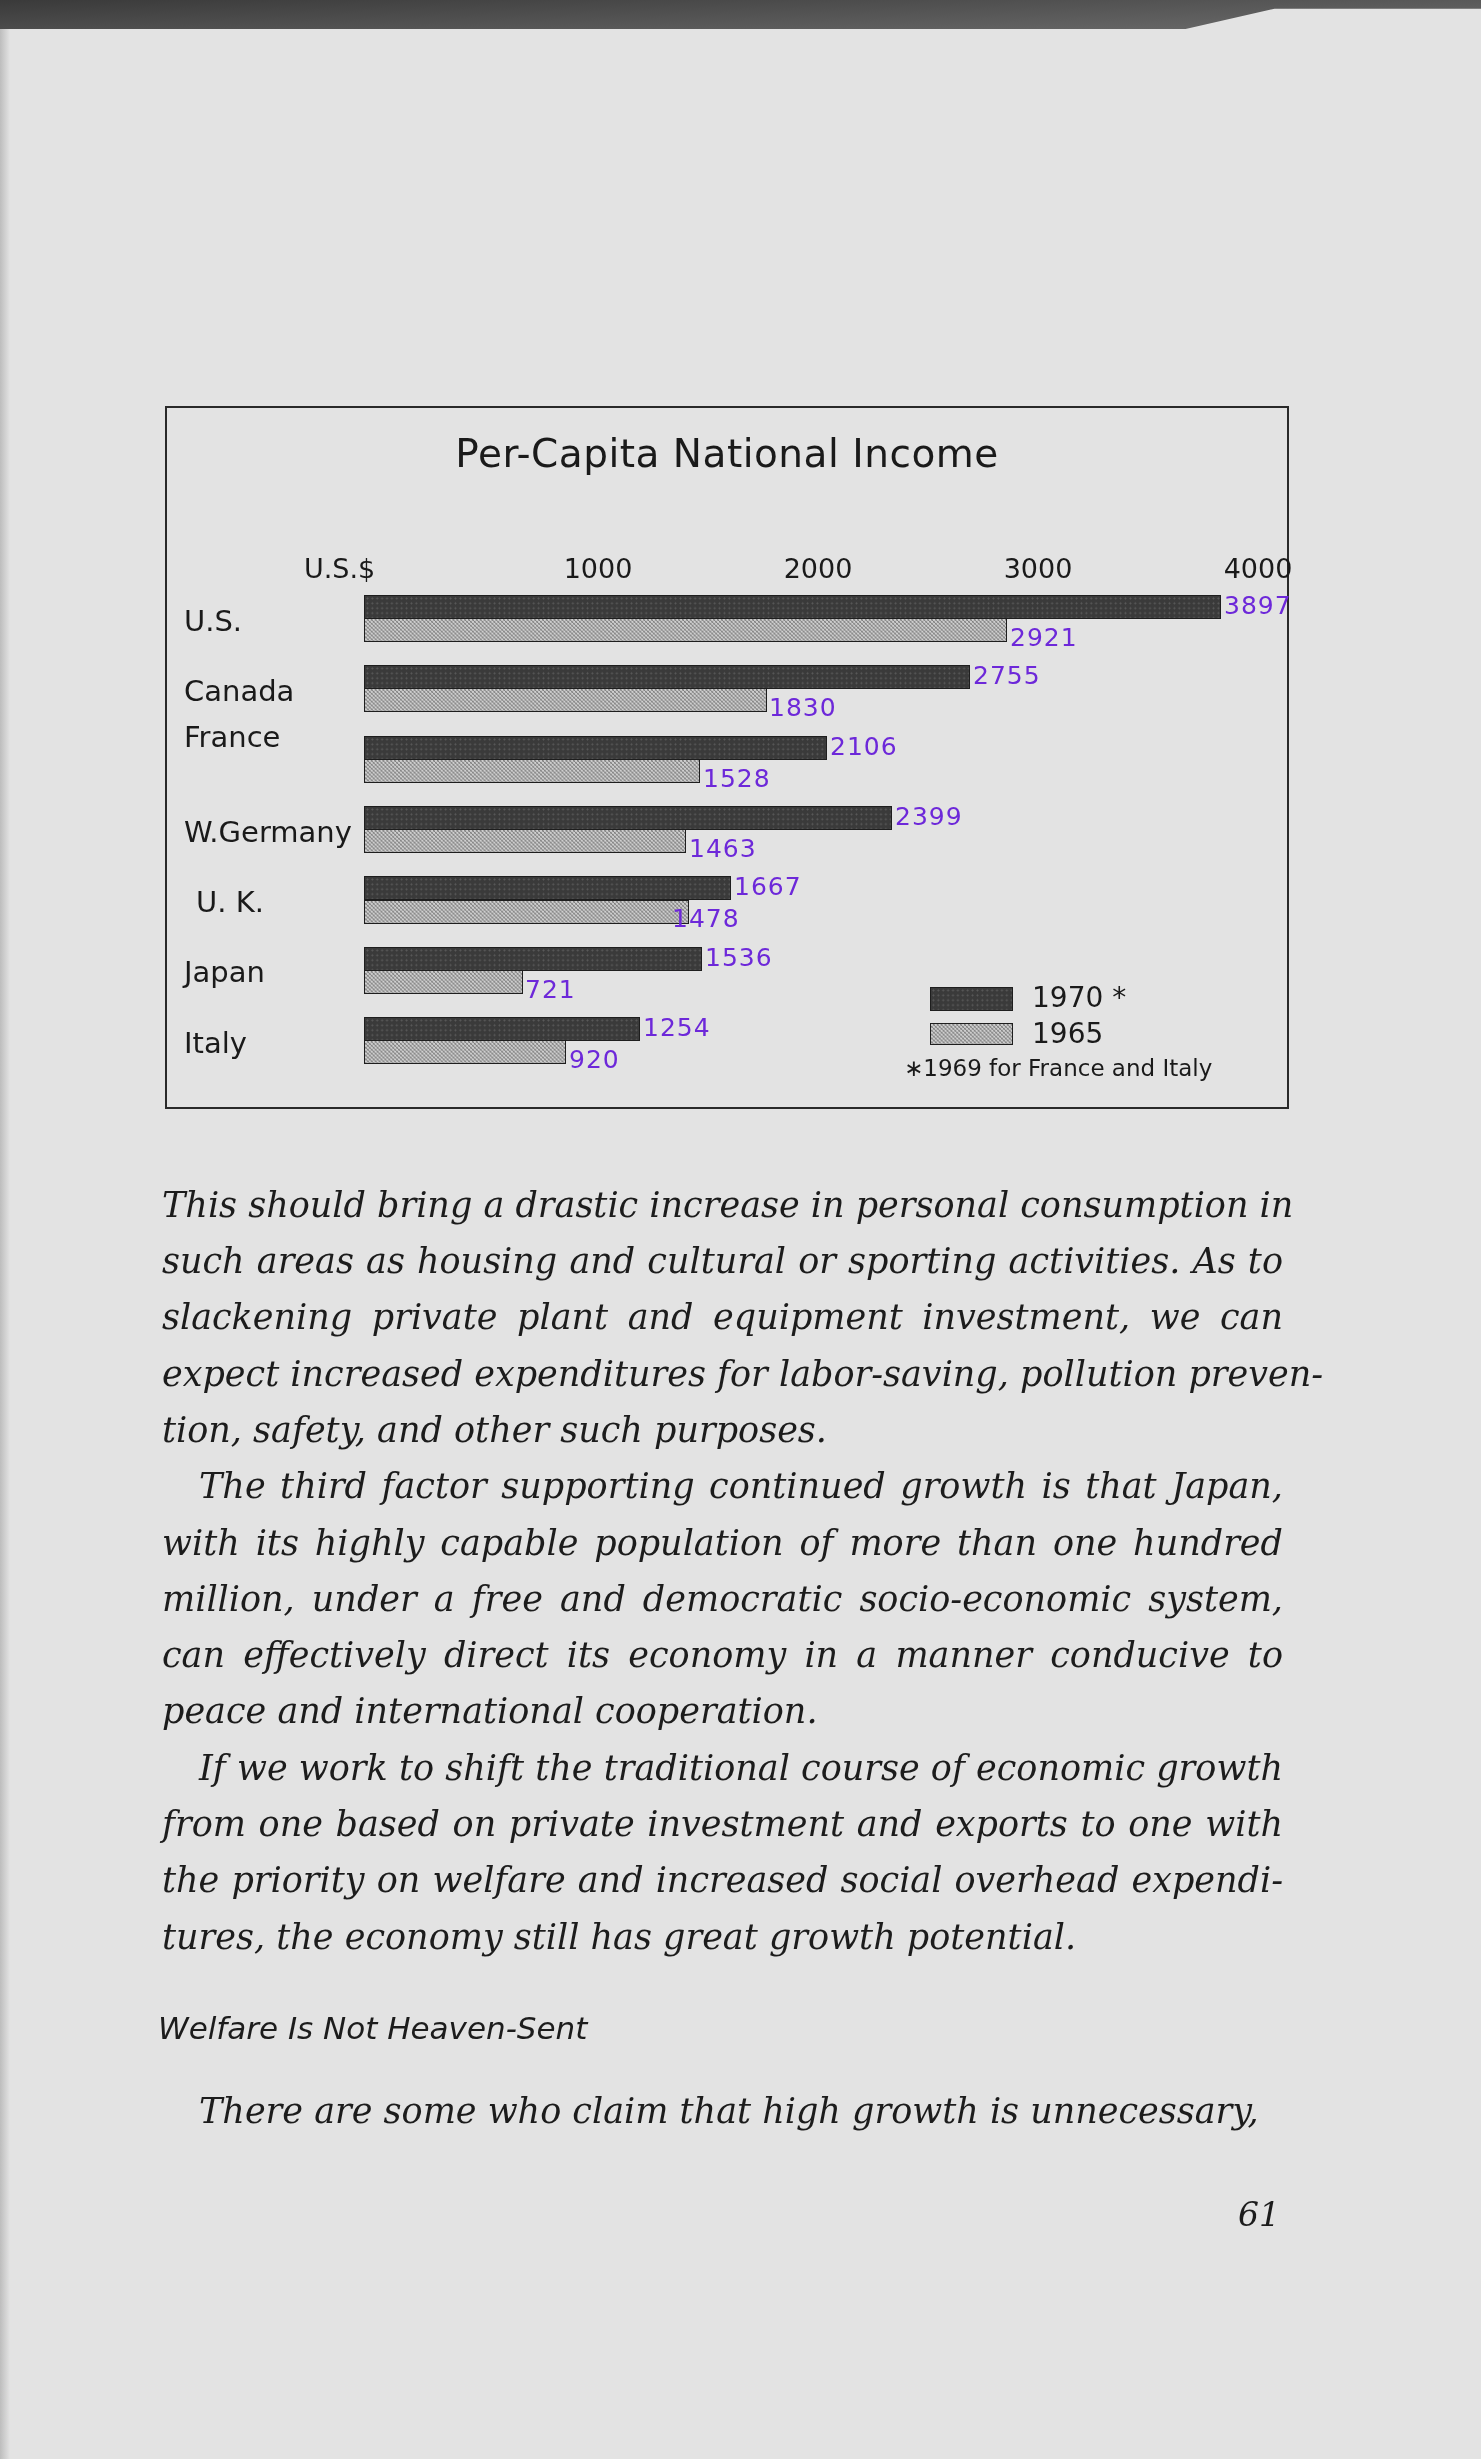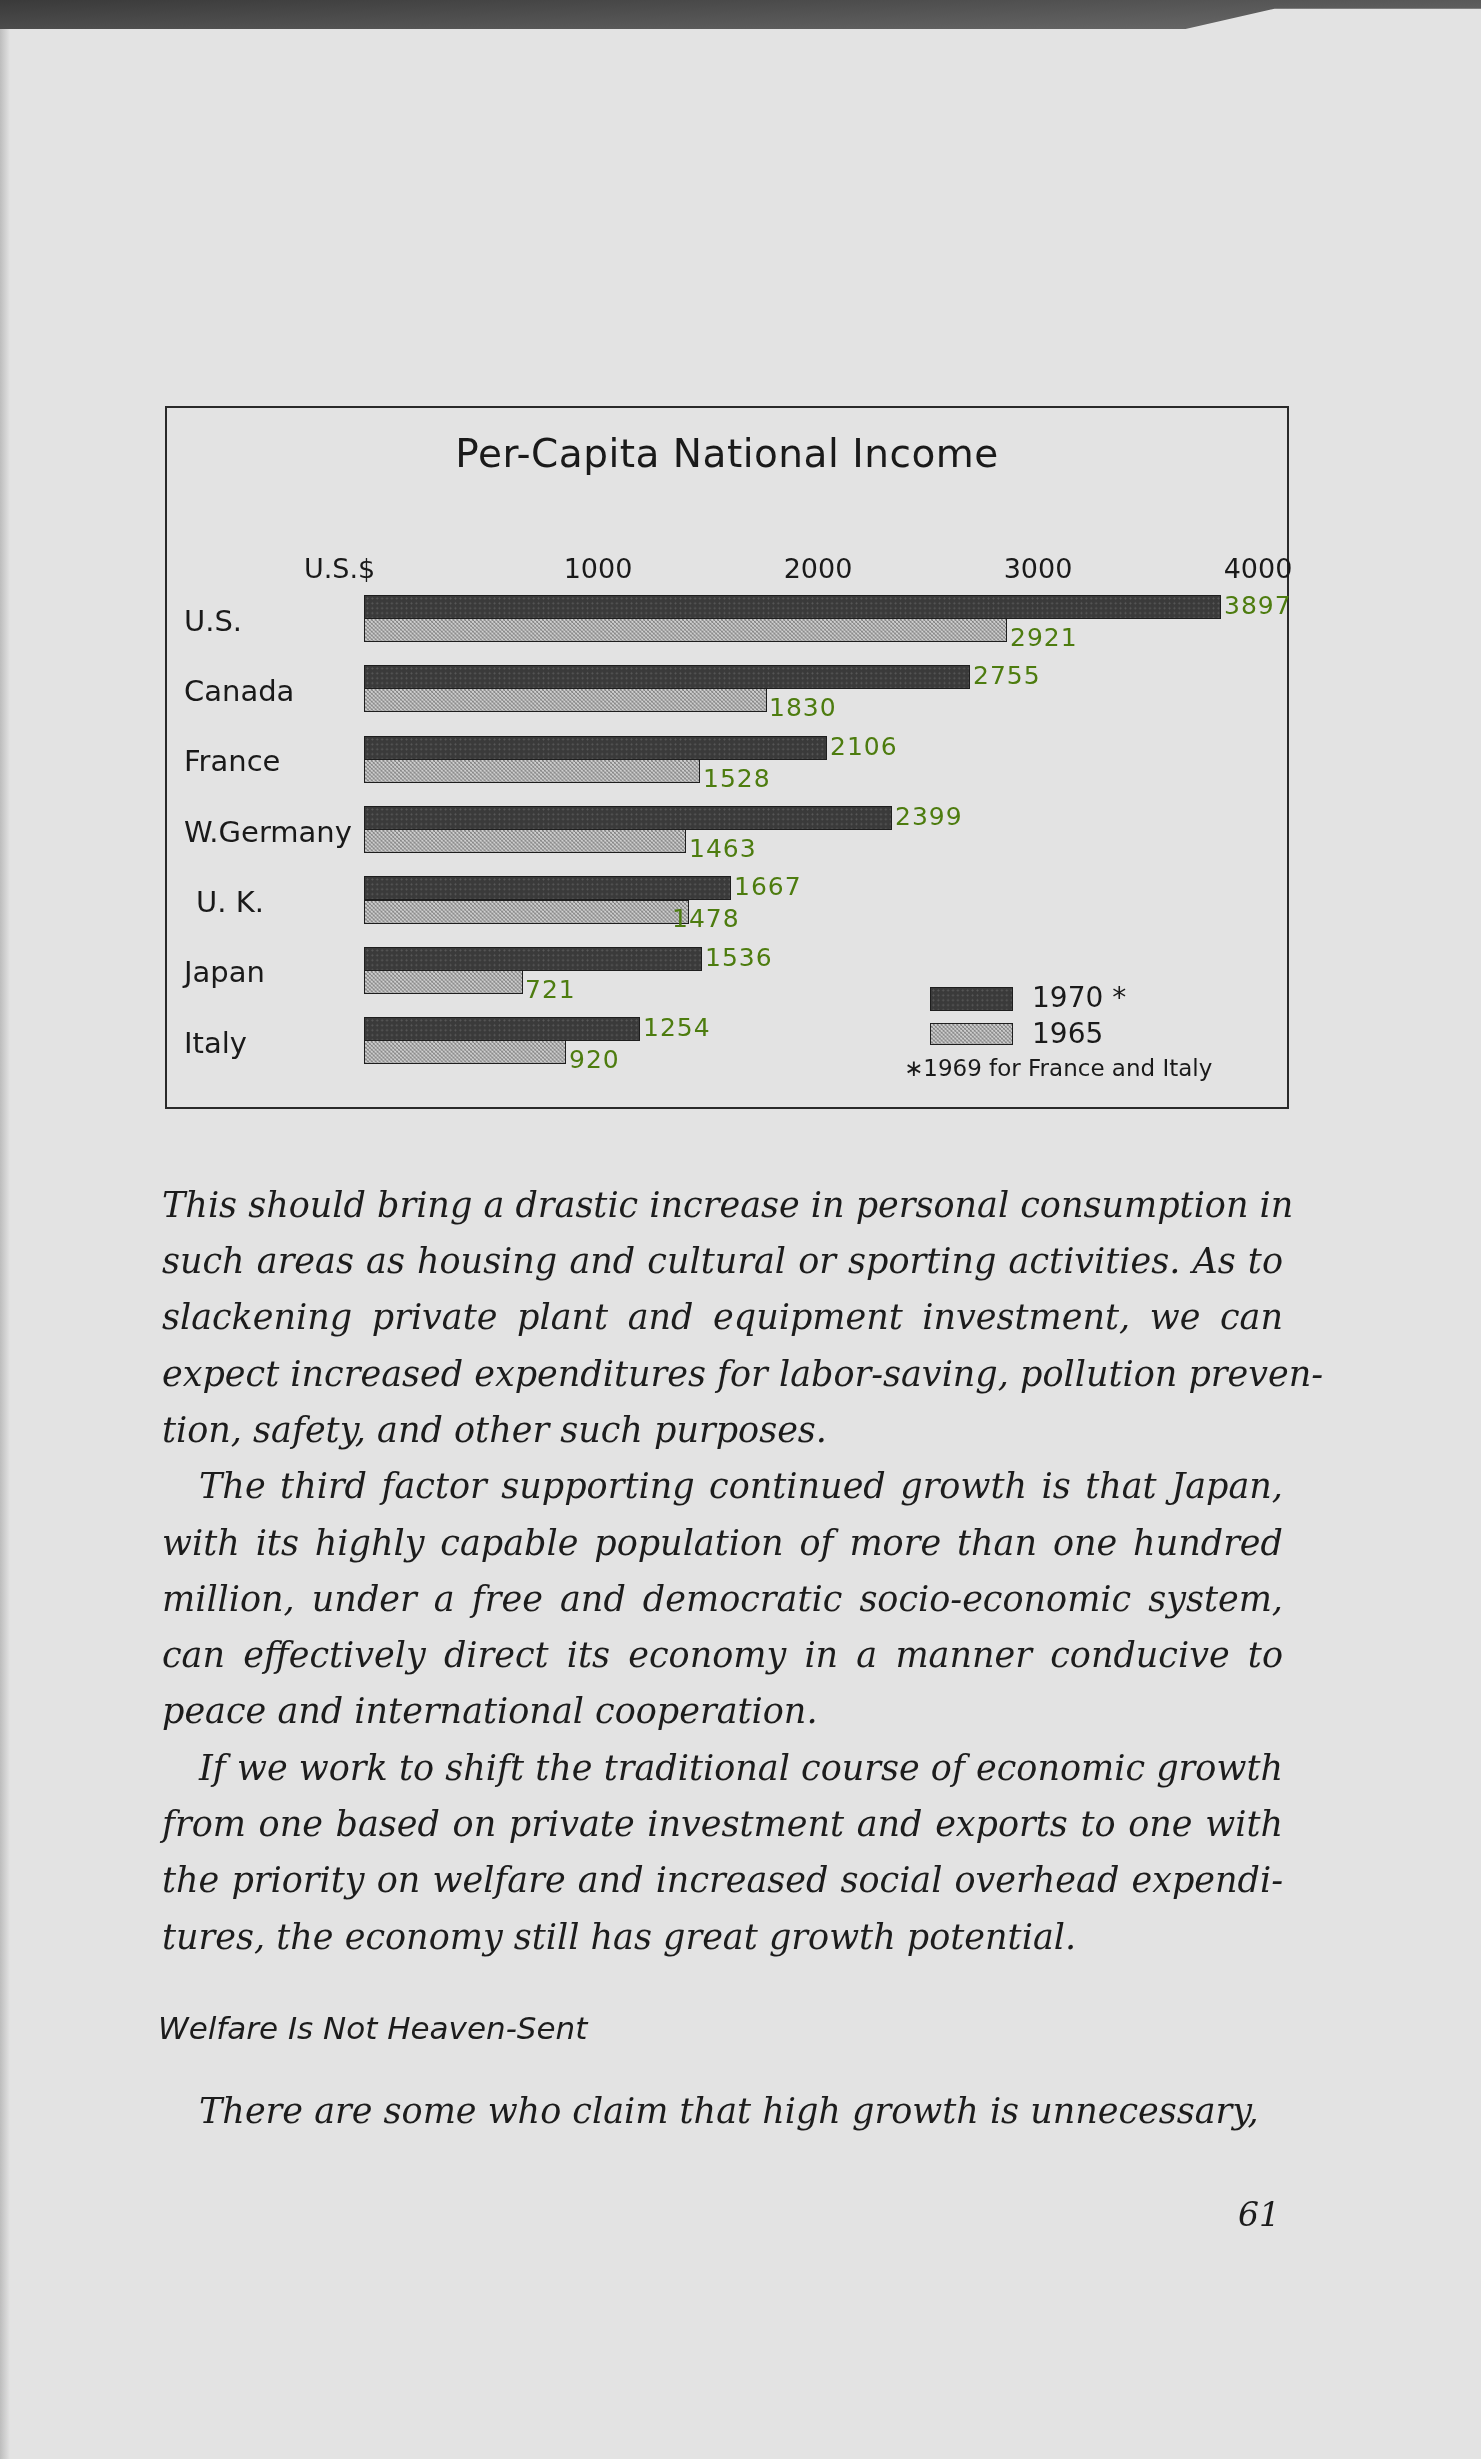--- a/index.html
+++ b/index.html
@@ -45,21 +45,21 @@
   }
   .bar-1965 {
     background-color: #cfcfcf;
     background-image:
       linear-gradient(45deg, rgba(60,60,60,0.35) 25%, transparent 25%, transparent 75%, rgba(60,60,60,0.35) 75%),
       linear-gradient(45deg, rgba(60,60,60,0.35) 25%, transparent 25%, transparent 75%, rgba(60,60,60,0.35) 75%);
     background-size: 3.9px 3.9px; background-position: 0 0, 1.9px 1.9px;
   }
   .val-label {
     position: absolute; font-family: "DejaVu Sans", sans-serif;
-    font-size: 25px; line-height: 27px; color: #4d7c0f; white-space: nowrap;
+    font-size: 25px; line-height: 27px; color: #6d28d9; white-space: nowrap;
     letter-spacing: 1px;
   }
   .legend-swatch { position: absolute; box-sizing: border-box; border: 1.9px solid #1e1e1e; }
   .legend-text {
     position: absolute; font-family: "DejaVu Sans", sans-serif; font-size: 28px;
     line-height: 31px; color: #1a1a1a; white-space: nowrap;
   }
   .footnote {
     position: absolute; left: 904px; top: 1054px; font-family: "DejaVu Sans", sans-serif;
     font-size: 23px; line-height: 29px; color: #1a1a1a; white-space: nowrap;
@@ -98,21 +98,21 @@
     <div class="country-label" style="top: 604px;">U.S.</div>
     <div class="bar bar-1970" style="left: 364px; top: 595px; width: 857px; height: 24px;"></div>
     <div class="val-label" style="left: 1224px; top: 592px;">3897</div>
     <div class="bar bar-1965" style="left: 364px; top: 618px; width: 643px; height: 24px;"></div>
     <div class="val-label" style="left: 1010px; top: 624px;">2921</div>
     <div class="country-label" style="top: 674px;">Canada</div>
     <div class="bar bar-1970" style="left: 364px; top: 665px; width: 606px; height: 24px;"></div>
     <div class="val-label" style="left: 973px; top: 662px;">2755</div>
     <div class="bar bar-1965" style="left: 364px; top: 688px; width: 403px; height: 24px;"></div>
     <div class="val-label" style="left: 769px; top: 694px;">1830</div>
-    <div class="country-label" style="top: 744px;">France</div>
+    <div class="country-label" style="top: 720px;">France</div>
     <div class="bar bar-1970" style="left: 364px; top: 736px; width: 463px; height: 24px;"></div>
     <div class="val-label" style="left: 830px; top: 733px;">2106</div>
     <div class="bar bar-1965" style="left: 364px; top: 759px; width: 336px; height: 24px;"></div>
     <div class="val-label" style="left: 703px; top: 765px;">1528</div>
     <div class="country-label" style="top: 815px;">W.Germany</div>
     <div class="bar bar-1970" style="left: 364px; top: 806px; width: 528px; height: 24px;"></div>
     <div class="val-label" style="left: 895px; top: 803px;">2399</div>
     <div class="bar bar-1965" style="left: 364px; top: 829px; width: 322px; height: 24px;"></div>
     <div class="val-label" style="left: 689px; top: 835px; text-align: right;">1463</div>
     <div class="country-label" style="top: 885px; margin-left: 12px;">U. K.</div>

